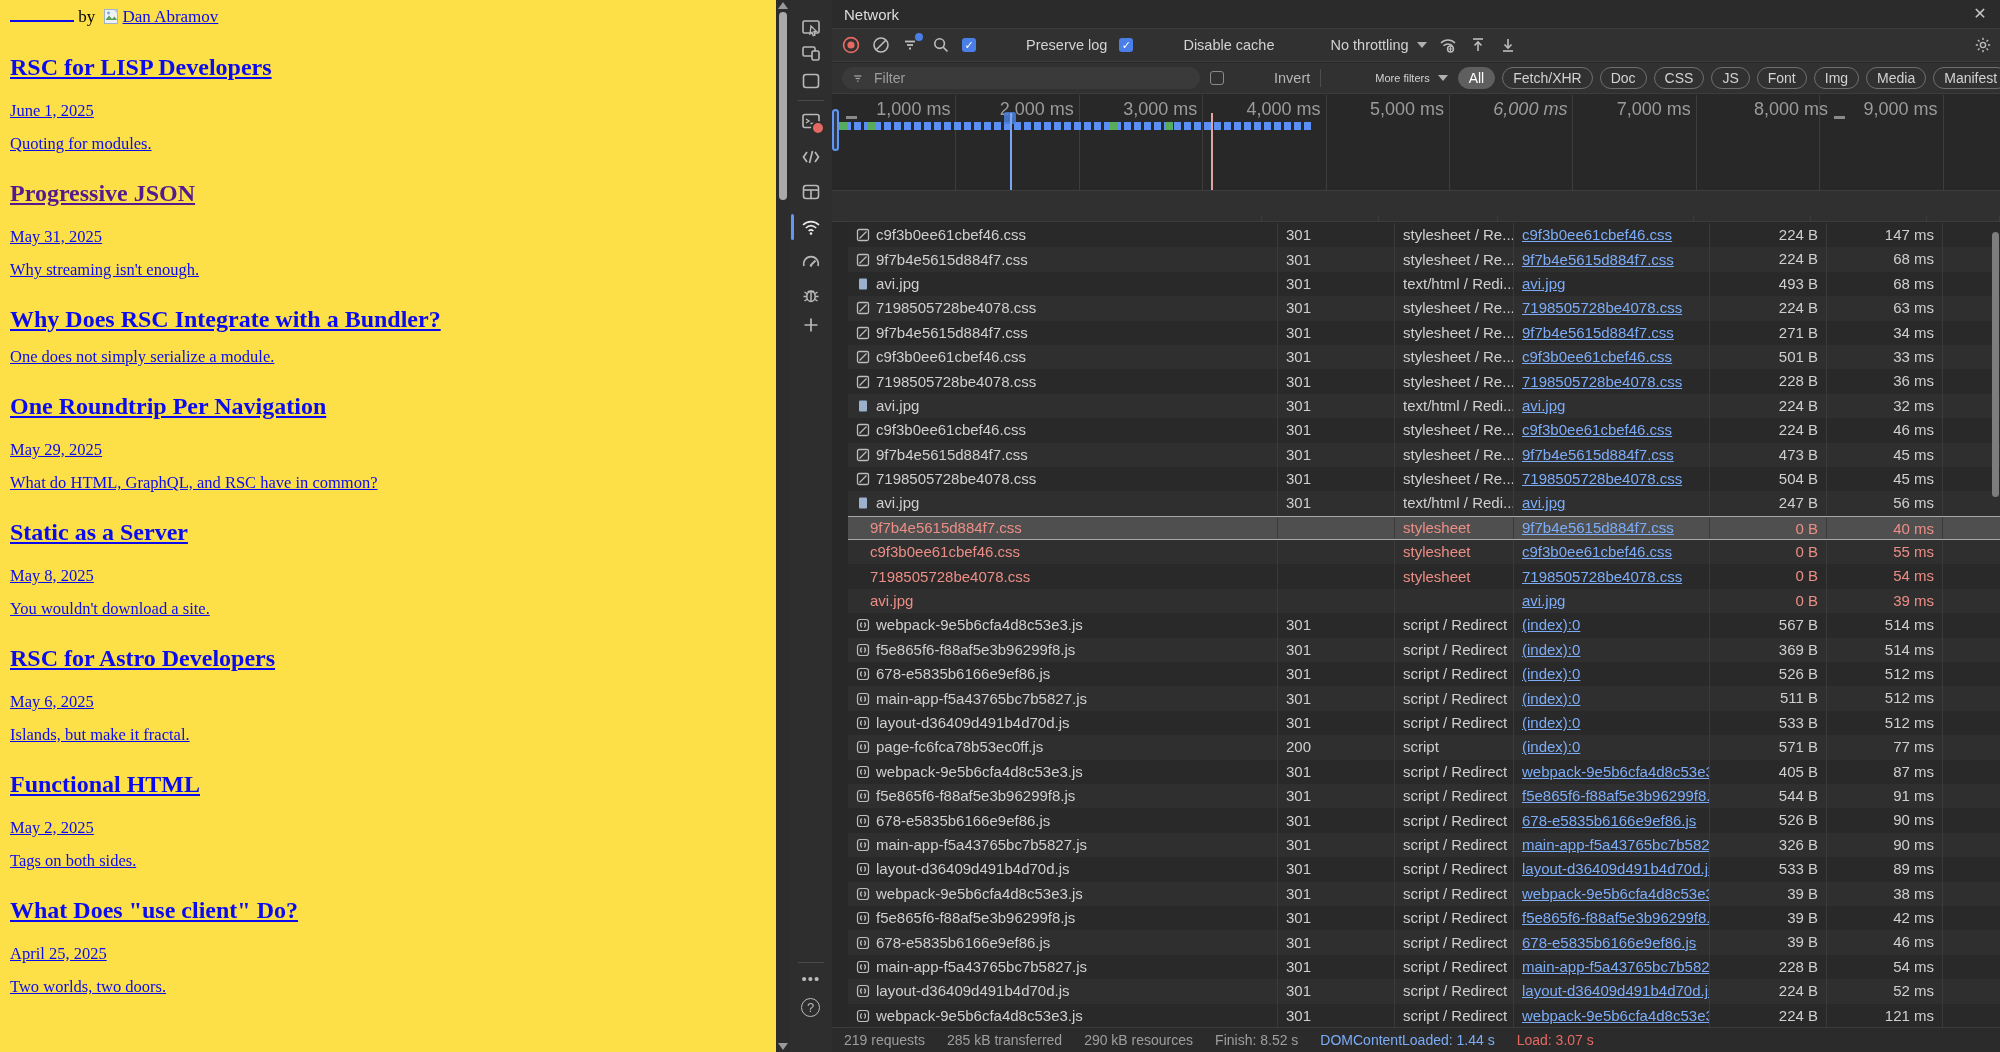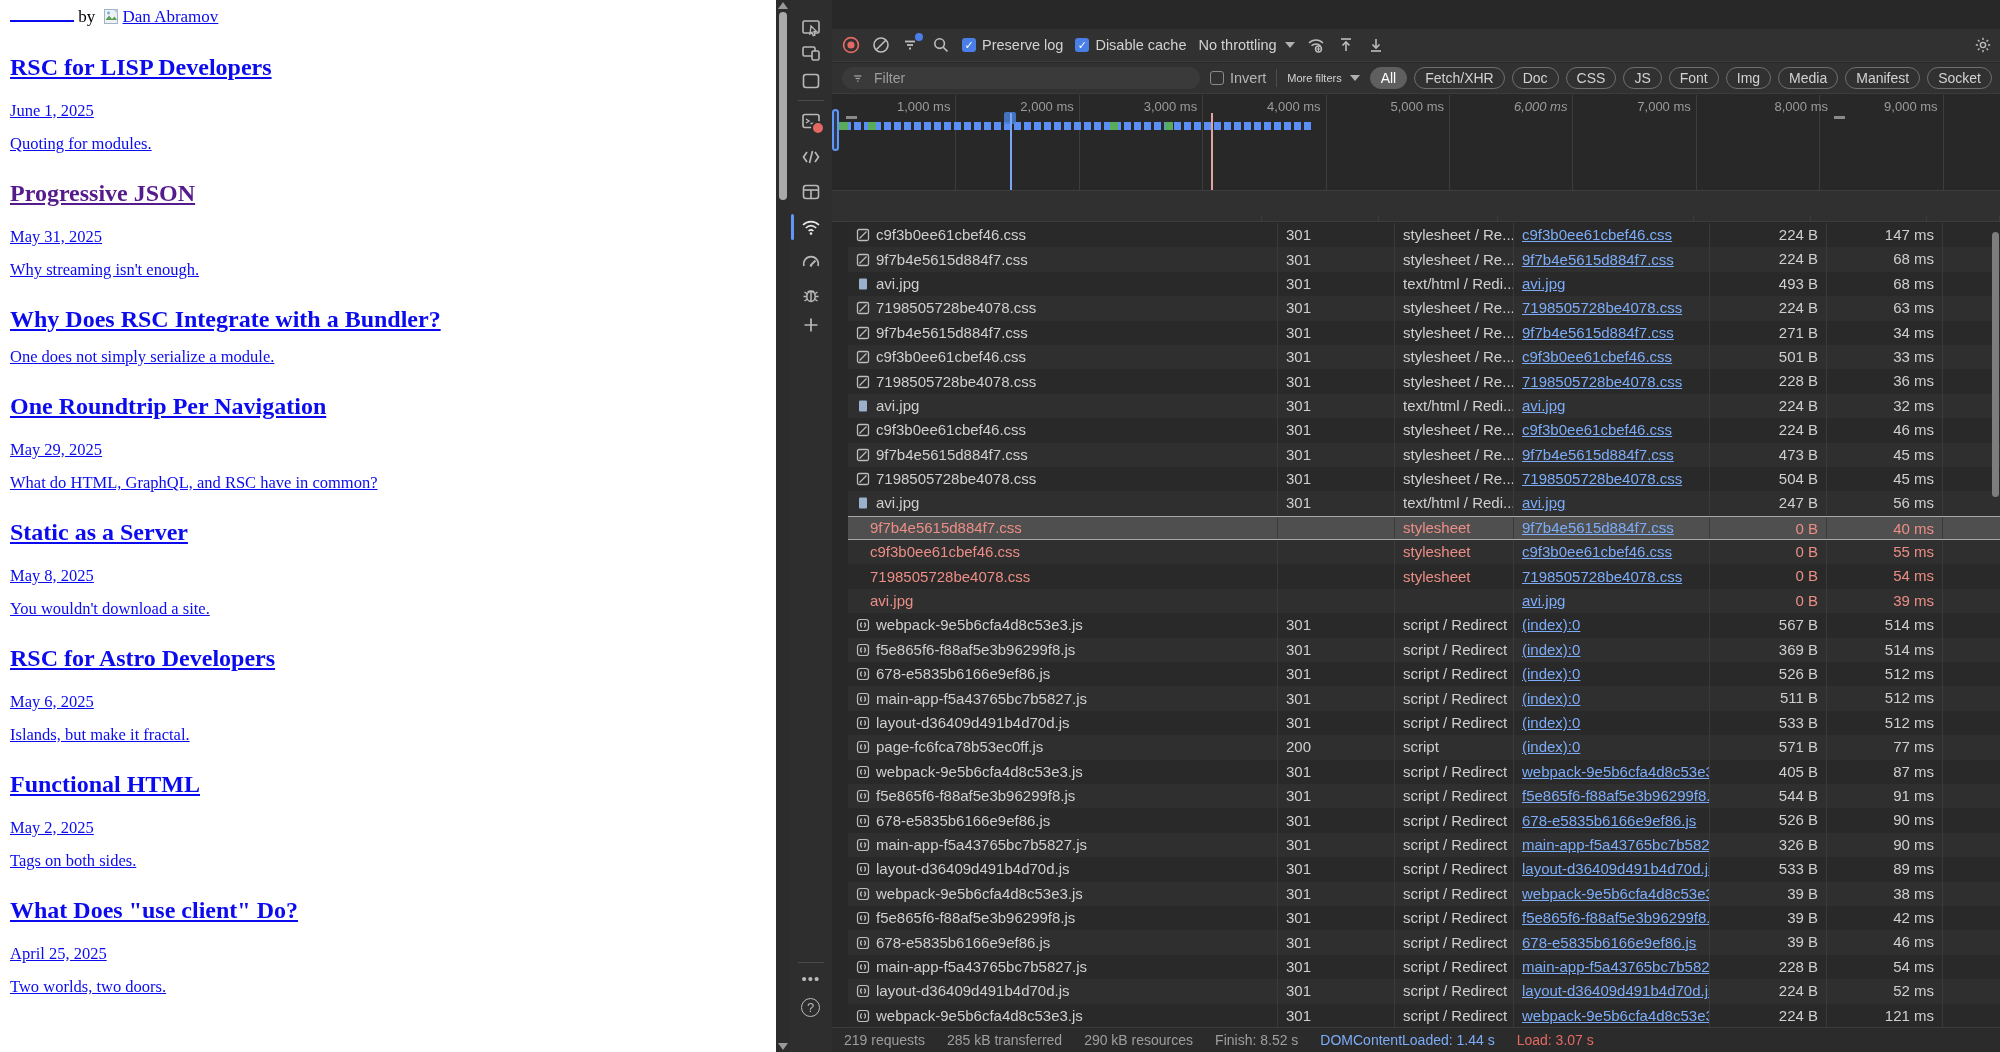--- a/index.html
+++ b/index.html
@@ -1,19 +1,19 @@
 <!DOCTYPE html>
 <html><head>
 <meta charset="utf-8">
 <style>
   html,body{margin:0;padding:0;background:#202020;}
   .screen{position:relative;width:2000px;height:1052px;overflow:hidden;background:#282828;
           font-family:"Liberation Sans",sans-serif;}
   
-  .page{position:absolute;left:0;top:0;width:776px;height:1052px;background:#ffffff;overflow:hidden;
+  .page{position:absolute;left:0;top:0;width:776px;height:1052px;background:#fde047;overflow:hidden;
         font-family:"Liberation Serif","DejaVu Serif",serif;color:#000;}
   .page-inner{padding:6px 0 0 10px;}
   .masthead{font-size:17px;}
   a.lnk{color:#0b0bee;text-decoration:underline;cursor:pointer;}
   a.lnk.visited{color:#551A8B;}
   .blank-link{display:inline-block;width:64px;height:14px;border-bottom:2px solid #0b0bee;}
   .broken-img{display:inline-block;width:17px;height:15px;vertical-align:-2px;margin:0 2px 0 4px;}
   .post-title{font-size:24px;font-weight:bold;margin:26px 0 0 0;line-height:28px;}
   .post-date{font-size:16.5px;margin:20px 0 0 0;line-height:19px;}
   .post-tag{font-size:16.5px;margin:14px 0 0 0;line-height:19px;}
@@ -40,41 +40,41 @@
   .close-x{position:absolute;right:10px;top:4px;width:20px;height:20px;color:#c3c3c3;font-size:16px;line-height:20px;
            text-align:center;cursor:pointer;}
   .toolbar{position:absolute;left:0;top:29px;width:100%;height:33px;background:#313131;border-bottom:1px solid #3c3c3c;
            display:flex;align-items:center;gap:12px;padding-left:10px;box-sizing:border-box;}
   .tb-ic{width:18px;height:18px;flex:none;cursor:pointer;position:relative;}
   .tb-ic svg{width:18px;height:18px;display:block;}
   .chk-row{display:flex;align-items:center;gap:6px;flex:none;cursor:pointer;}
   .chk{width:14px;height:14px;border-radius:3px;background:#4b7fe8;color:#fff;font-size:11px;line-height:14px;
        text-align:center;flex:none;}
   .chk.empty{background:transparent;border:1.5px solid #8a8a8a;box-sizing:border-box;}
-  .tb-label{font-size:14.5px;color:#d2d2d2;}
+  .tb-label{font-size:14.5px;color:#d2d2d2;margin-left:44px;}
   .throttle{display:flex;align-items:center;gap:8px;flex:none;cursor:pointer;}
   .caret{width:0;height:0;border-left:5px solid transparent;border-right:5px solid transparent;
          border-top:6px solid #b0b0b0;}
   .tb-spacer{flex:1;}
   .gear-right{margin-right:8px;}
   .filterbar{position:absolute;left:0;top:63px;width:100%;height:31px;background:#313131;border-bottom:1px solid #3c3c3c;
              display:flex;align-items:center;gap:10px;padding-left:10px;box-sizing:border-box;overflow:hidden;}
   .filter-pill{width:348px;height:22px;background:#3a3a3a;border-radius:12px;display:flex;align-items:center;
                gap:7px;padding-left:10px;flex:none;}
   .filter-pill input{background:transparent;border:none;outline:none;color:#cfcfcf;font-size:14px;width:280px;
                      font-family:"Liberation Sans",sans-serif;}
   .filter-pill input::placeholder{color:#9e9e9e;}
   .vdiv{width:1px;height:18px;background:#4d4d4d;flex:none;}
   .chips{display:flex;align-items:center;gap:7px;flex:none;}
   .chip{border:1px solid #6e6e6e;border-radius:12px;padding:2px 10px;font-size:14px;color:#d2d2d2;flex:none;cursor:pointer;}
   .chip.active{background:#5f5f5f;border-color:#5f5f5f;color:#fff;}
   
   .overview{position:absolute;left:0;top:95px;width:100%;height:95px;background:#282828;border-bottom:1px solid #3c3c3c;overflow:hidden;cursor:pointer;}
   .gridline{position:absolute;top:0;width:1px;height:95px;background:#3d3d3d;}
-  .tick-label{position:absolute;top:4px;width:90px;text-align:right;font-size:13px;color:#9b9b9b;}
+  .tick-label{position:absolute;top:4px;width:90px;text-align:right;font-size:18px;color:#9b9b9b;}
   .band{position:absolute;left:2px;top:27px;height:8px;
         background:repeating-linear-gradient(90deg,#5b8ff5 0 7px,rgba(0,0,0,0) 7px 10px);}
   .band-green{position:absolute;top:27px;height:8px;background:#57ab5a;}
   .dcl-line{position:absolute;top:18px;bottom:0;width:2px;background:#79a7f5;}
   .dcl-handle{position:absolute;top:17px;width:12px;height:12px;background:#4a7fd6;border-radius:2px;opacity:.85;}
   .load-line{position:absolute;top:18px;bottom:0;width:2px;background:#dfa49e;}
   .gray-dash{position:absolute;height:3px;width:11px;background:#8a8a8a;}
   .ov-grip{position:absolute;left:0;top:14px;width:7px;height:42px;border:2px solid #5e97f6;border-radius:4px;
            box-sizing:border-box;background:#2f3a4d;}
   
@@ -226,20 +226,24 @@
           <path d="M10 3.5 V16.5 M3.5 10 H16.5"></path>
         </svg>
     </div>
     <div class="sep" style="top:962px"></div>
     <div class="ic dots-ic" style="top:972px">•••</div>
     <div class="ic help-ic" style="top:998px;width:17px;height:17px">?</div>
   </div>
 
   <div class="panel">
 
+    <div class="titlebar">
+      <span class="title-text">Network</span>
+      <span class="close-x">✕</span>
+    </div>
 
     <div class="toolbar">
       <span class="tb-ic">
         <svg viewBox="0 0 18 18">
             <circle cx="9" cy="9" r="7.4" fill="none" stroke="#e46962" stroke-width="1.7"></circle>
             <circle cx="9" cy="9" r="3.6" fill="#e46962"></circle>
           </svg>
       </span>
       <span class="tb-ic">
         <svg viewBox="0 0 18 18" fill="none" stroke="#bdbdbd" stroke-width="1.6">

